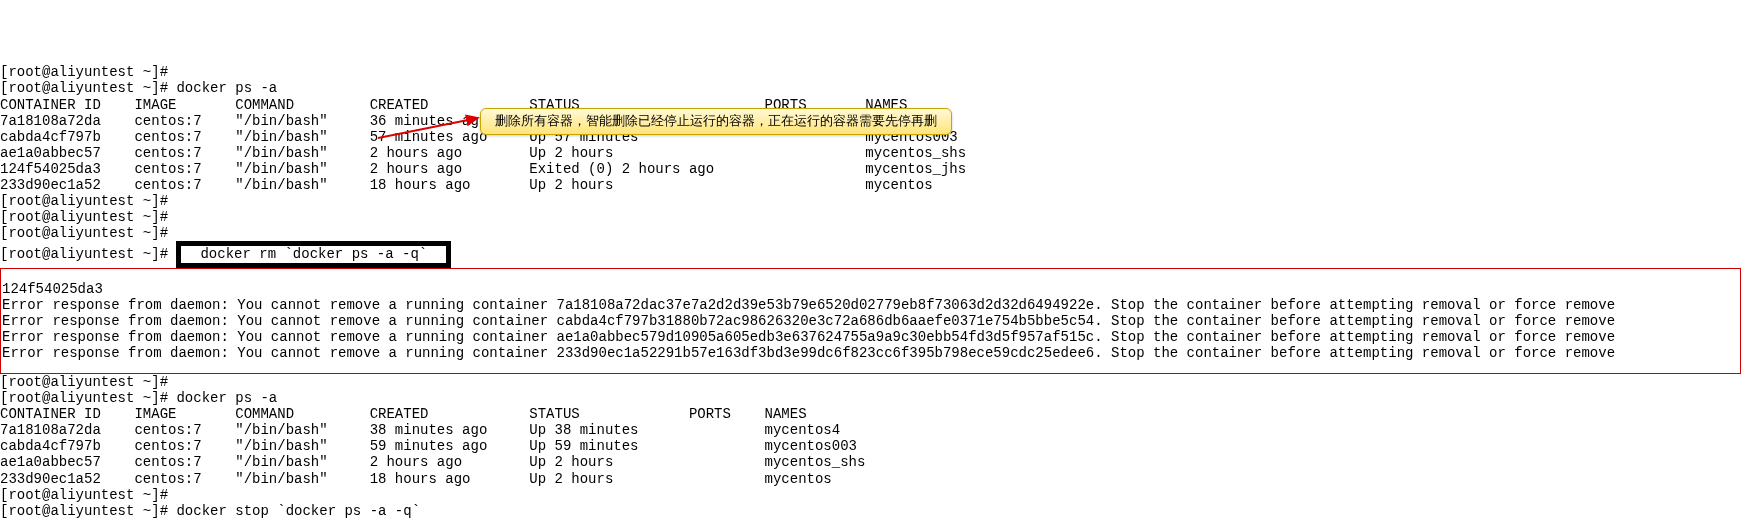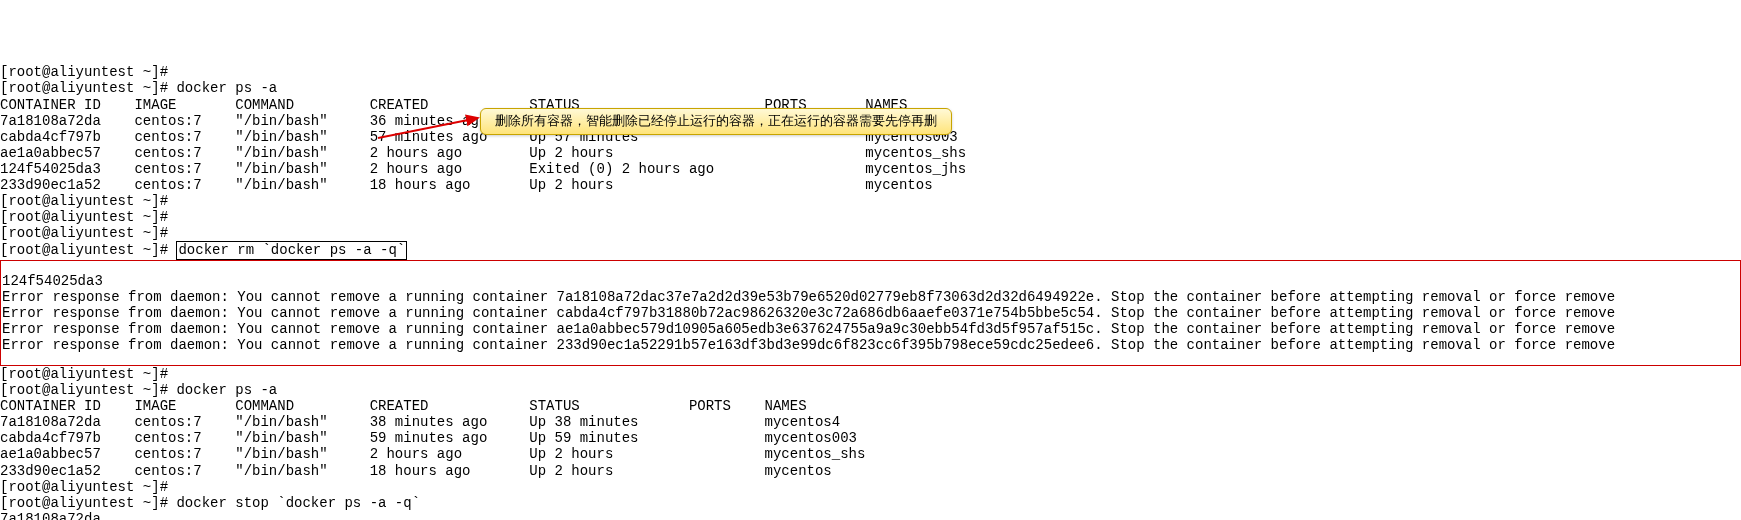--- a/index.html
+++ b/index.html
@@ -8,21 +8,21 @@
     background: #ffffff;
     font-family: "Consolas", "Courier New", monospace;
     font-size: 14px;
     line-height: 1.15;
     color: #000;
     white-space: pre;
     position: relative;
     width: 1741px;
   }
   .line { display:block; }
-  .hl-green { border: 1px solid #000000; padding: 0 1px; display:inline-block; }
+  .hl-green { border: 5px solid #000000; padding: 0 19px; display:inline-block; }
   .hl-red { border: 1px solid #c00; display:block; padding: 12px 1px; }
   .callout {
     position: absolute;
     left: 480px;
     top: 108px;
     background: linear-gradient(#fff9d6, #ffe47a);
     border: 1px solid #c8a400;
     border-radius: 6px;
     padding: 5px 14px;
     font-family: "Microsoft YaHei","SimSun",sans-serif;

